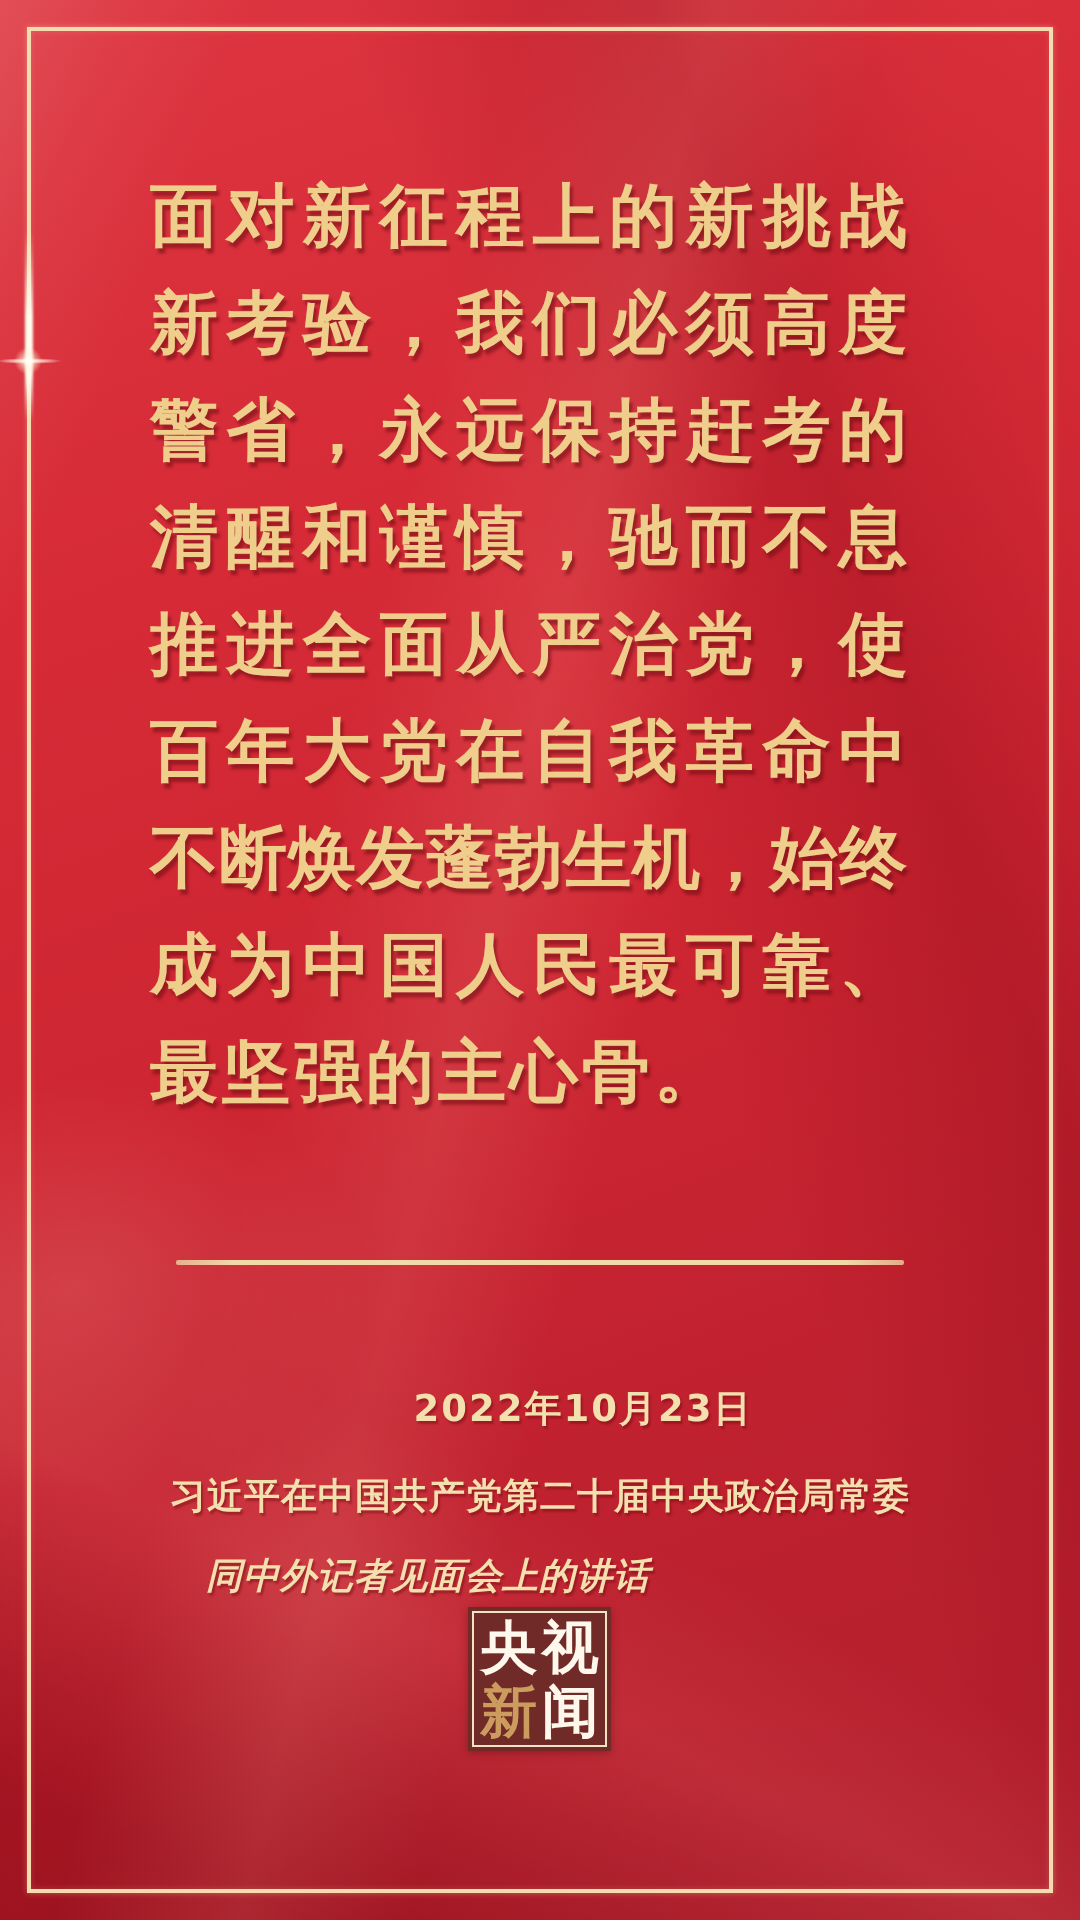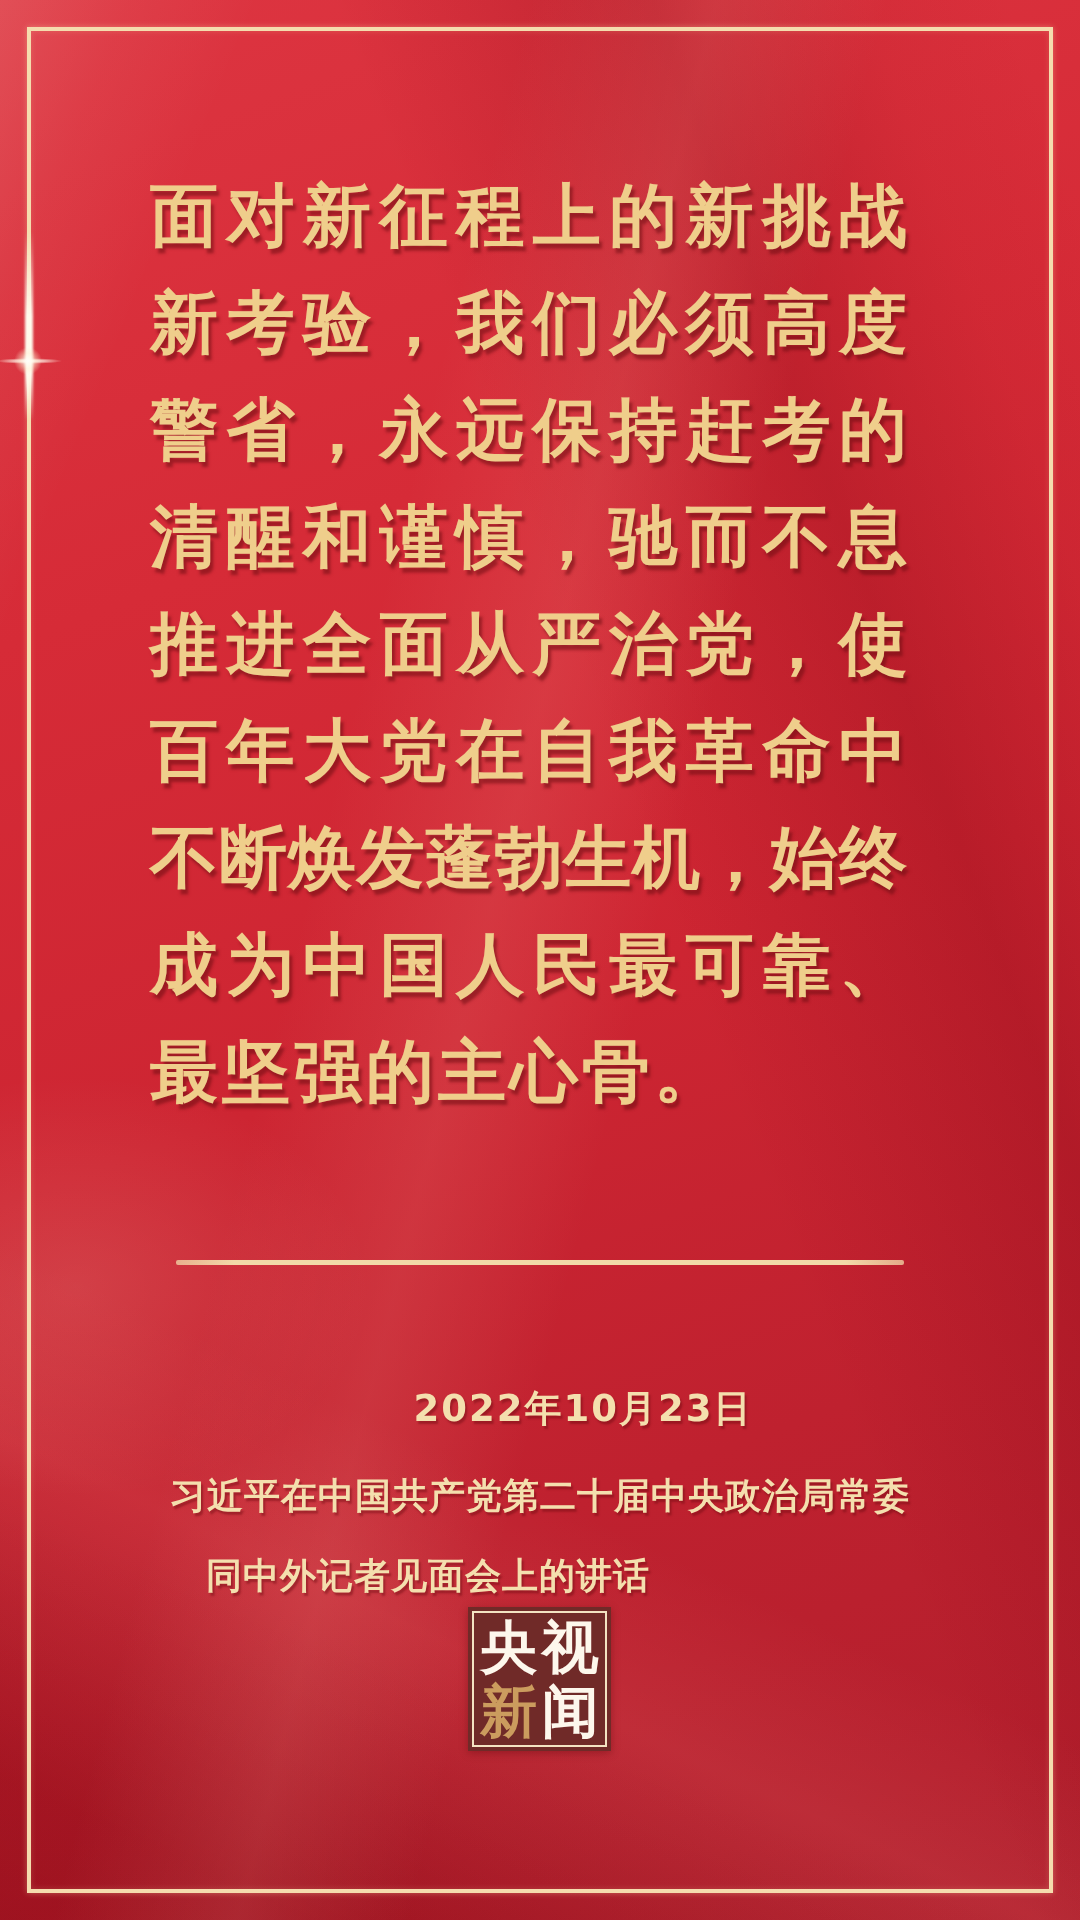--- a/index.html
+++ b/index.html
@@ -74,20 +74,21 @@
   .meta-attr1{
     position:absolute;left:0;width:1080px;top:1472px;
     font-size:36px;font-weight:bold;letter-spacing:1px;
     text-shadow:2px 3px 2px rgba(110,12,18,0.45);
     font-family:Liberation Serif, serif;
   }
   .meta-attr2{
     position:absolute;left:0;width:856px;top:1552px;
     font-size:36px;font-weight:bold;letter-spacing:1px;
     text-shadow:2px 3px 2px rgba(110,12,18,0.45);
+    font-style:italic;
   }
   
   .logo{
     position:absolute;left:468px;top:1607px;width:143px;height:144px;
     background:#702a28;
     box-shadow:0 2px 8px rgba(80,0,8,0.35);
   }
   .logo-border{
     position:absolute;left:4px;top:4px;right:4px;bottom:4px;
     border:2px solid #f3e3c2;

